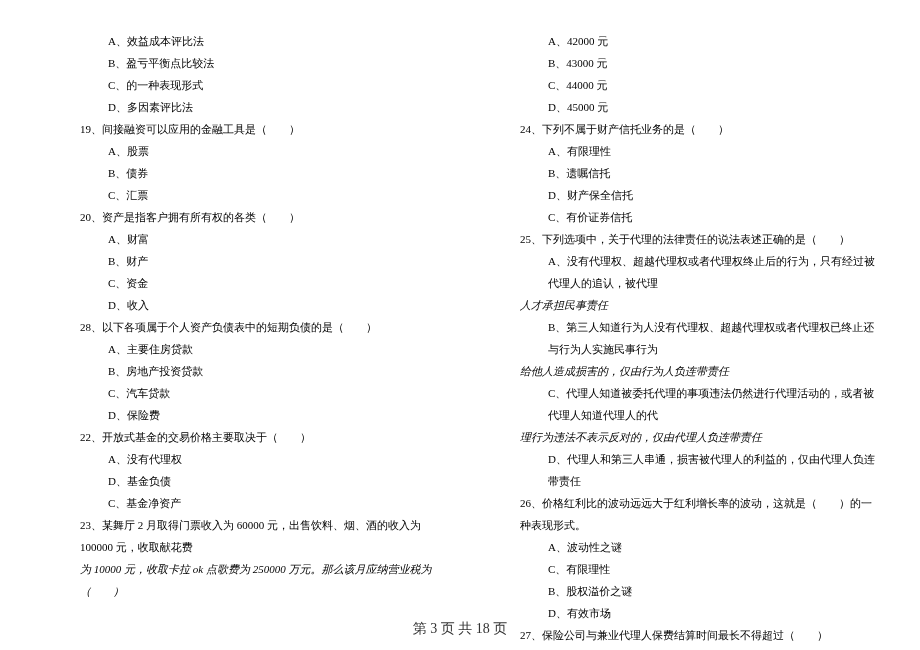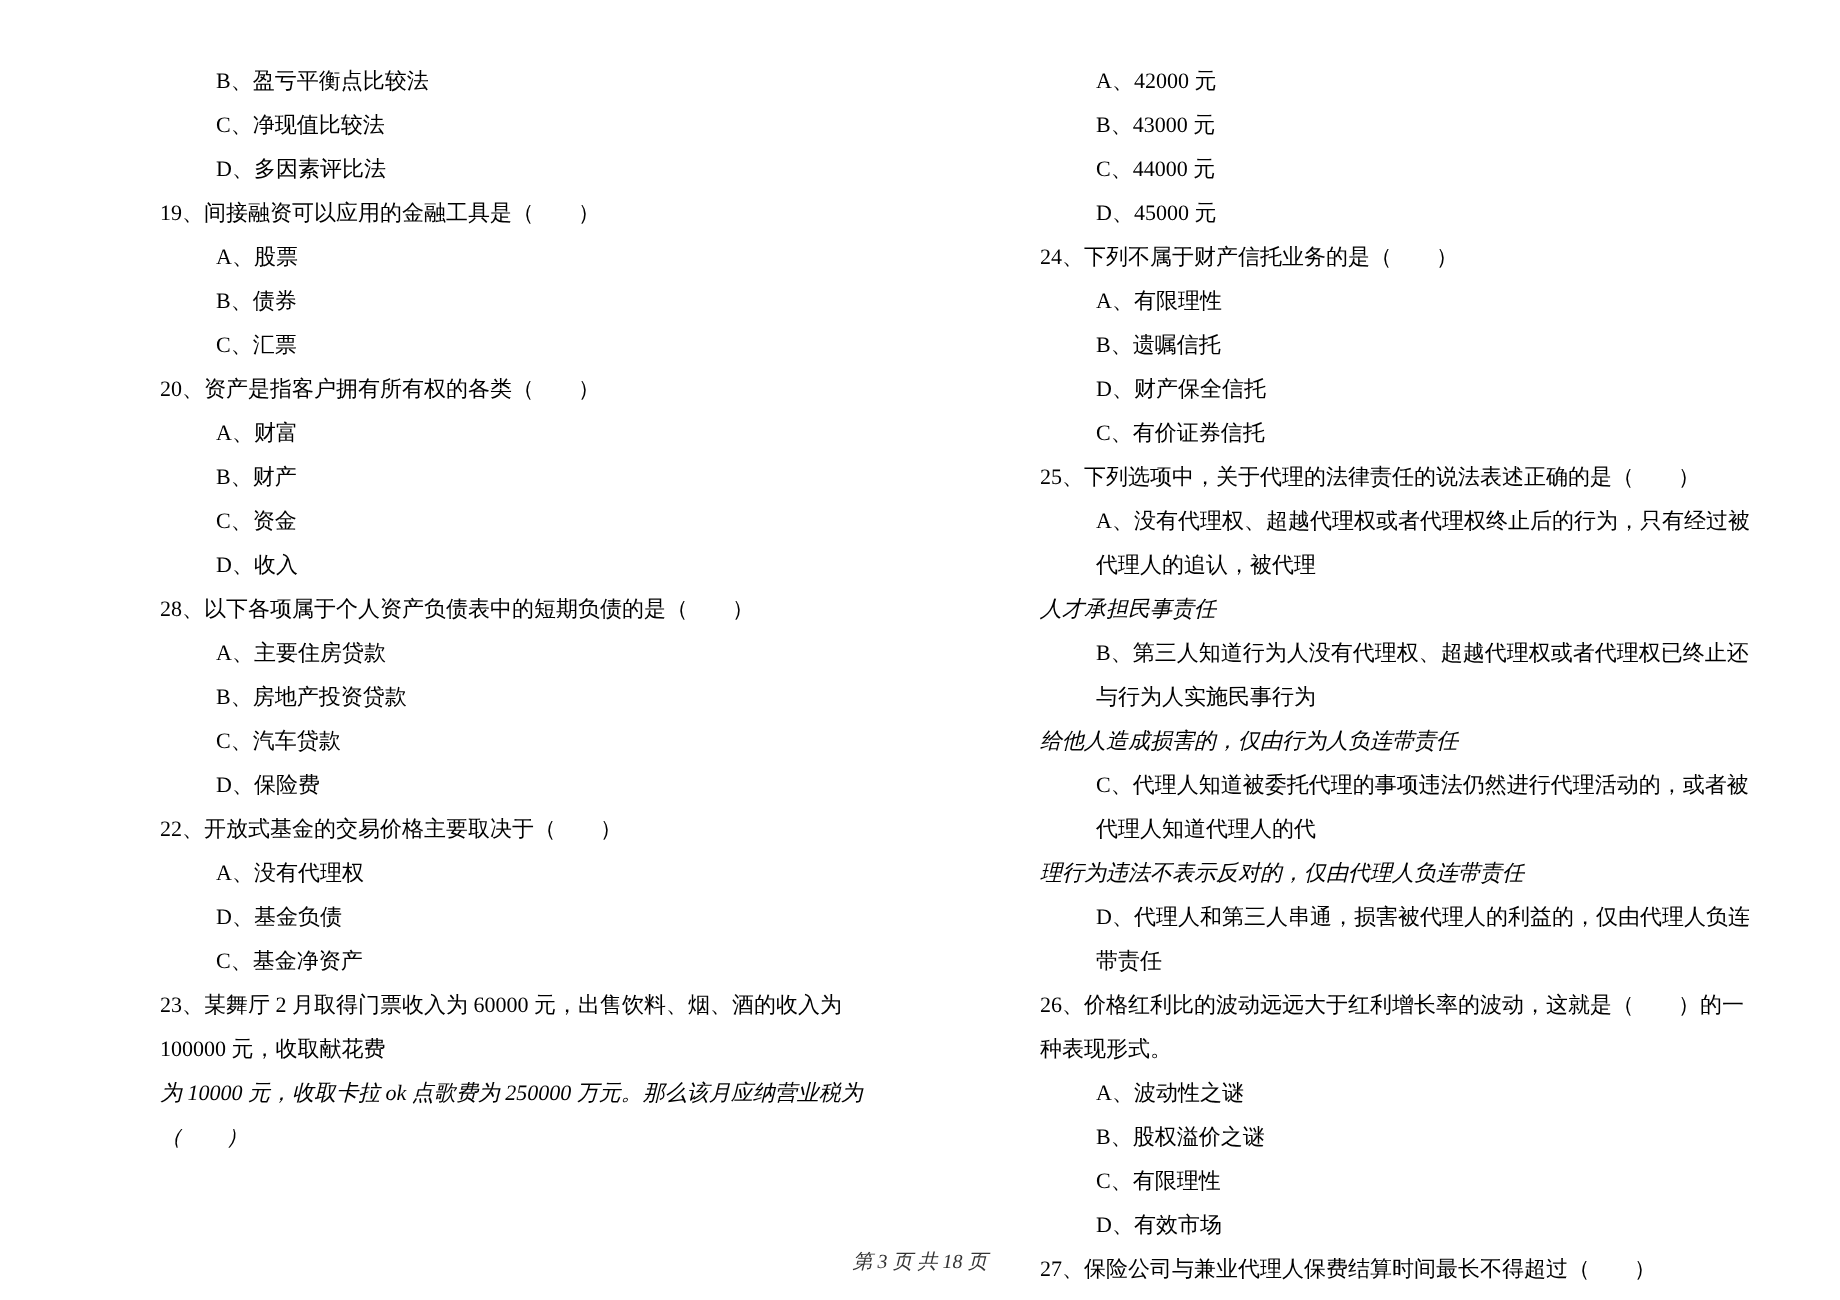--- a/index.html
+++ b/index.html
@@ -33,32 +33,32 @@
     .question-cont {
       line-height: 2.0;
       margin-left: 0;
       font-style: italic;
     }
     .footer {
       position: absolute;
       bottom: 12px;
       width: 100%;
       text-align: center;
-      font-size: 10px;
+      font-size: 14px;
       color: #333;
-      font-style: italic;
     }
   </style>
 </head>
 <body>
 
 <div class="content">
   <div class="column left">
+    <div class="option">A、效益成本评比法</div>
     <div class="option">B、盈亏平衡点比较法</div>
-    <div class="option">C、净现值比较法</div>
+    <div class="option">C、的一种表现形式</div>
     <div class="option">D、多因素评比法</div>
 
     <div class="question">19、间接融资可以应用的金融工具是（　　）</div>
     <div class="option">A、股票</div>
     <div class="option">B、债券</div>
     <div class="option">C、汇票</div>
 
     <div class="question">20、资产是指客户拥有所有权的各类（　　）</div>
     <div class="option">A、财富</div>
     <div class="option">B、财产</div>
@@ -96,22 +96,22 @@
     <div class="option">A、没有代理权、超越代理权或者代理权终止后的行为，只有经过被代理人的追认，被代理</div>
     <div class="question-cont">人才承担民事责任</div>
     <div class="option">B、第三人知道行为人没有代理权、超越代理权或者代理权已终止还与行为人实施民事行为</div>
     <div class="question-cont">给他人造成损害的，仅由行为人负连带责任</div>
     <div class="option">C、代理人知道被委托代理的事项违法仍然进行代理活动的，或者被代理人知道代理人的代</div>
     <div class="question-cont">理行为违法不表示反对的，仅由代理人负连带责任</div>
     <div class="option">D、代理人和第三人串通，损害被代理人的利益的，仅由代理人负连带责任</div>
 
     <div class="question">26、价格红利比的波动远远大于红利增长率的波动，这就是（　　）的一种表现形式。</div>
     <div class="option">A、波动性之谜</div>
+    <div class="option">C、有限理性</div>
     <div class="option">B、股权溢价之谜</div>
-    <div class="option">C、有限理性</div>
     <div class="option">D、有效市场</div>
 
     <div class="question">27、保险公司与兼业代理人保费结算时间最长不得超过（　　）</div>
     <div class="option">A、1 个月</div>
 
   </div>
 </div>
 
 <div class="footer">第 3 页 共 18 页</div>
 

